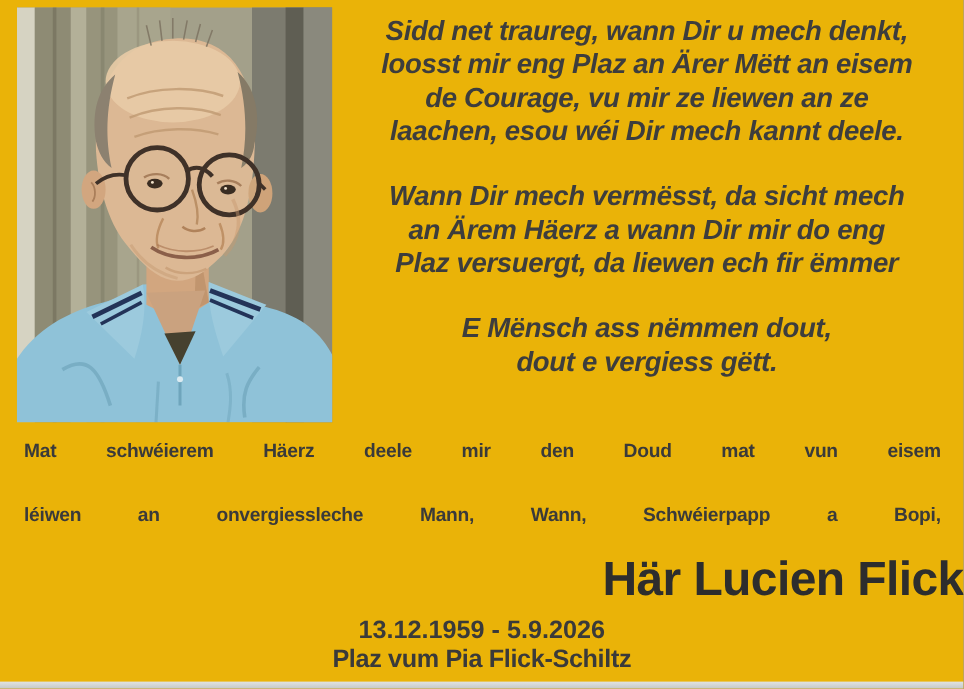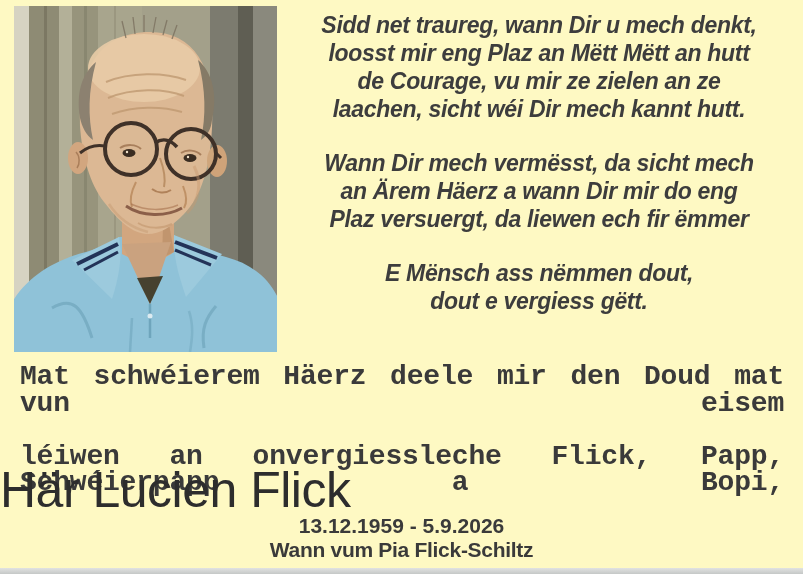--- a/index.html
+++ b/index.html
@@ -1,20 +1,20 @@
 <!DOCTYPE html>
 <html><head>
 <meta charset="utf-8">
 <style>
   * { margin:0; padding:0; box-sizing:border-box; }
   html,body { background:#9a9a9a; }
   .page {
     position:relative;
     width:803px; height:574px;
-    background:#fef9c3;
+    background:#eab308;
     overflow:hidden;
     font-family:"Liberation Sans", sans-serif;
     color:#3b3b3b;
   }
   
   .photo {
     position:absolute; left:14px; top:6px;
     width:263px; height:346px;
     overflow:hidden;
   }
@@ -29,32 +29,31 @@
     letter-spacing:-0.3px;
     color:#3d3d3d;
   }
   .stanza { margin-bottom:26px; }
   .stanza:last-child { margin-bottom:0; }
 
   
   .announcement {
     position:absolute; left:20px; top:364px; width:764px;
     font-weight:bold;
-    font-size:28px; line-height:26.5px;
+    font-size:16px; line-height:26.5px;
     letter-spacing:-0.2px;
     color:#3a3a3a;
-    font-family:Liberation Mono, monospace;
   }
   .jline { text-align:justify; }
   .jline::after { content:""; display:inline-block; width:100%; height:0; }
 
   .name {
     position:absolute; left:0; top:461px; width:100%;
-    text-align:left;
-    font-size:50px; font-weight:normal;
+    text-align:right;
+    font-size:40px; font-weight:bold;
     letter-spacing:-0.5px;
     color:#2d2d2d;
   }
   .dates {
     position:absolute; left:0; top:514px; width:100%;
     text-align:center;
     font-size:21px; font-weight:bold;
     color:#3a3a3a;
   }
   .relation {
@@ -161,38 +160,38 @@
       <path d="M124 217 C134 223 148 223 158 218" stroke="#c49a72" stroke-width="2" fill="none" opacity="0.7"></path>
 
       <path d="M180 160 C188 176 186 194 173 207" stroke="#c79a6f" stroke-width="3" fill="none" opacity="0.45"></path>
       <path d="M95 198 C104 212 118 222 134 226" stroke="#c49a72" stroke-width="2.5" fill="none" opacity="0.45"></path>
     </svg>
   </div>
 
   <div class="poem">
     <div class="stanza">
       <div>Sidd net traureg, wann Dir u mech denkt,</div>
-      <div>loosst mir eng Plaz an Mëtt Mëtt an hutt</div>
-      <div>de Courage, vu mir ze zielen an ze</div>
-      <div>laachen, sicht wéi Dir mech kannt hutt.</div>
+      <div>loosst mir eng Plaz an Ärer Mëtt an eisem</div>
+      <div>de Courage, vu mir ze liewen an ze</div>
+      <div>laachen, esou wéi Dir mech kannt deele.</div>
     </div>
     <div class="stanza">
       <div>Wann Dir mech vermësst, da sicht mech</div>
       <div>an Ärem Häerz a wann Dir mir do eng</div>
       <div>Plaz versuergt, da liewen ech fir ëmmer</div>
     </div>
     <div class="stanza">
       <div>E Mënsch ass nëmmen dout,</div>
       <div>dout e vergiess gëtt.</div>
     </div>
   </div>
 
   <div class="announcement">
     <div class="jline">Mat schwéierem Häerz deele mir den Doud mat vun eisem</div>
-    <div class="jline">léiwen an onvergiessleche Flick, Papp, Schwéierpapp a Bopi,</div>
+    <div class="jline">léiwen an onvergiessleche Mann, Wann, Schwéierpapp a Bopi,</div>
   </div>
 
   <div class="name">Här Lucien Flick</div>
   <div class="dates">13.12.1959 - 5.9.2026</div>
-  <div class="relation">Wann vum Pia Flick-Schiltz</div>
+  <div class="relation">Plaz vum Pia Flick-Schiltz</div>
 
   <div class="bottom-edge"></div>
 </div>
 
 </body></html>

